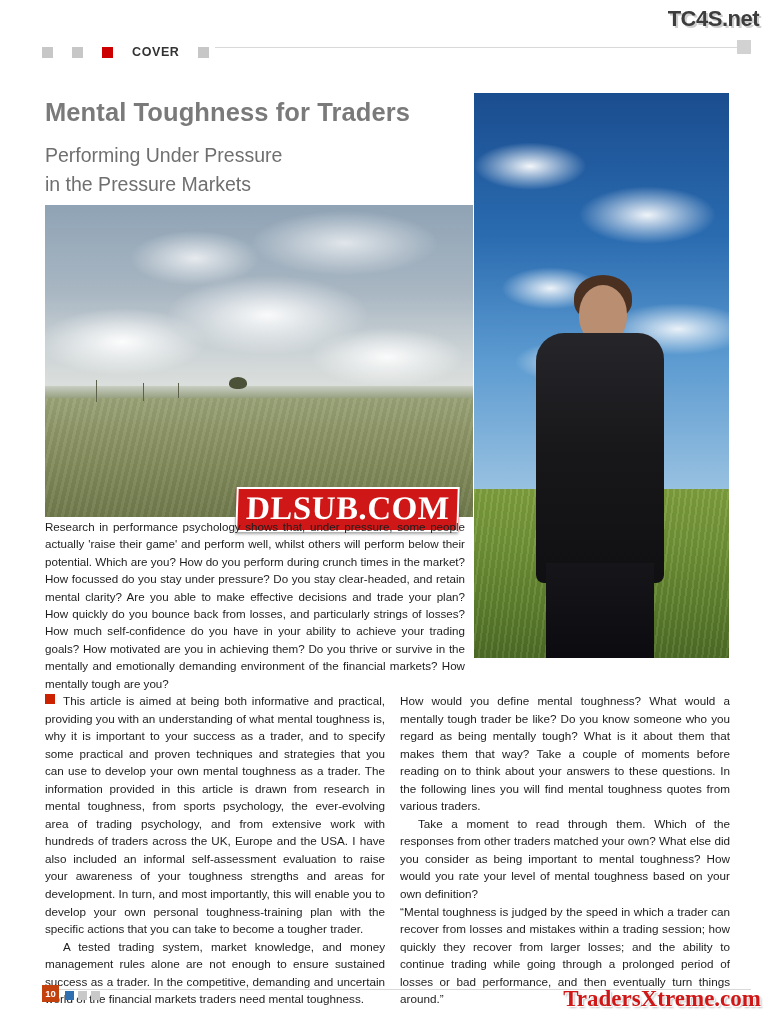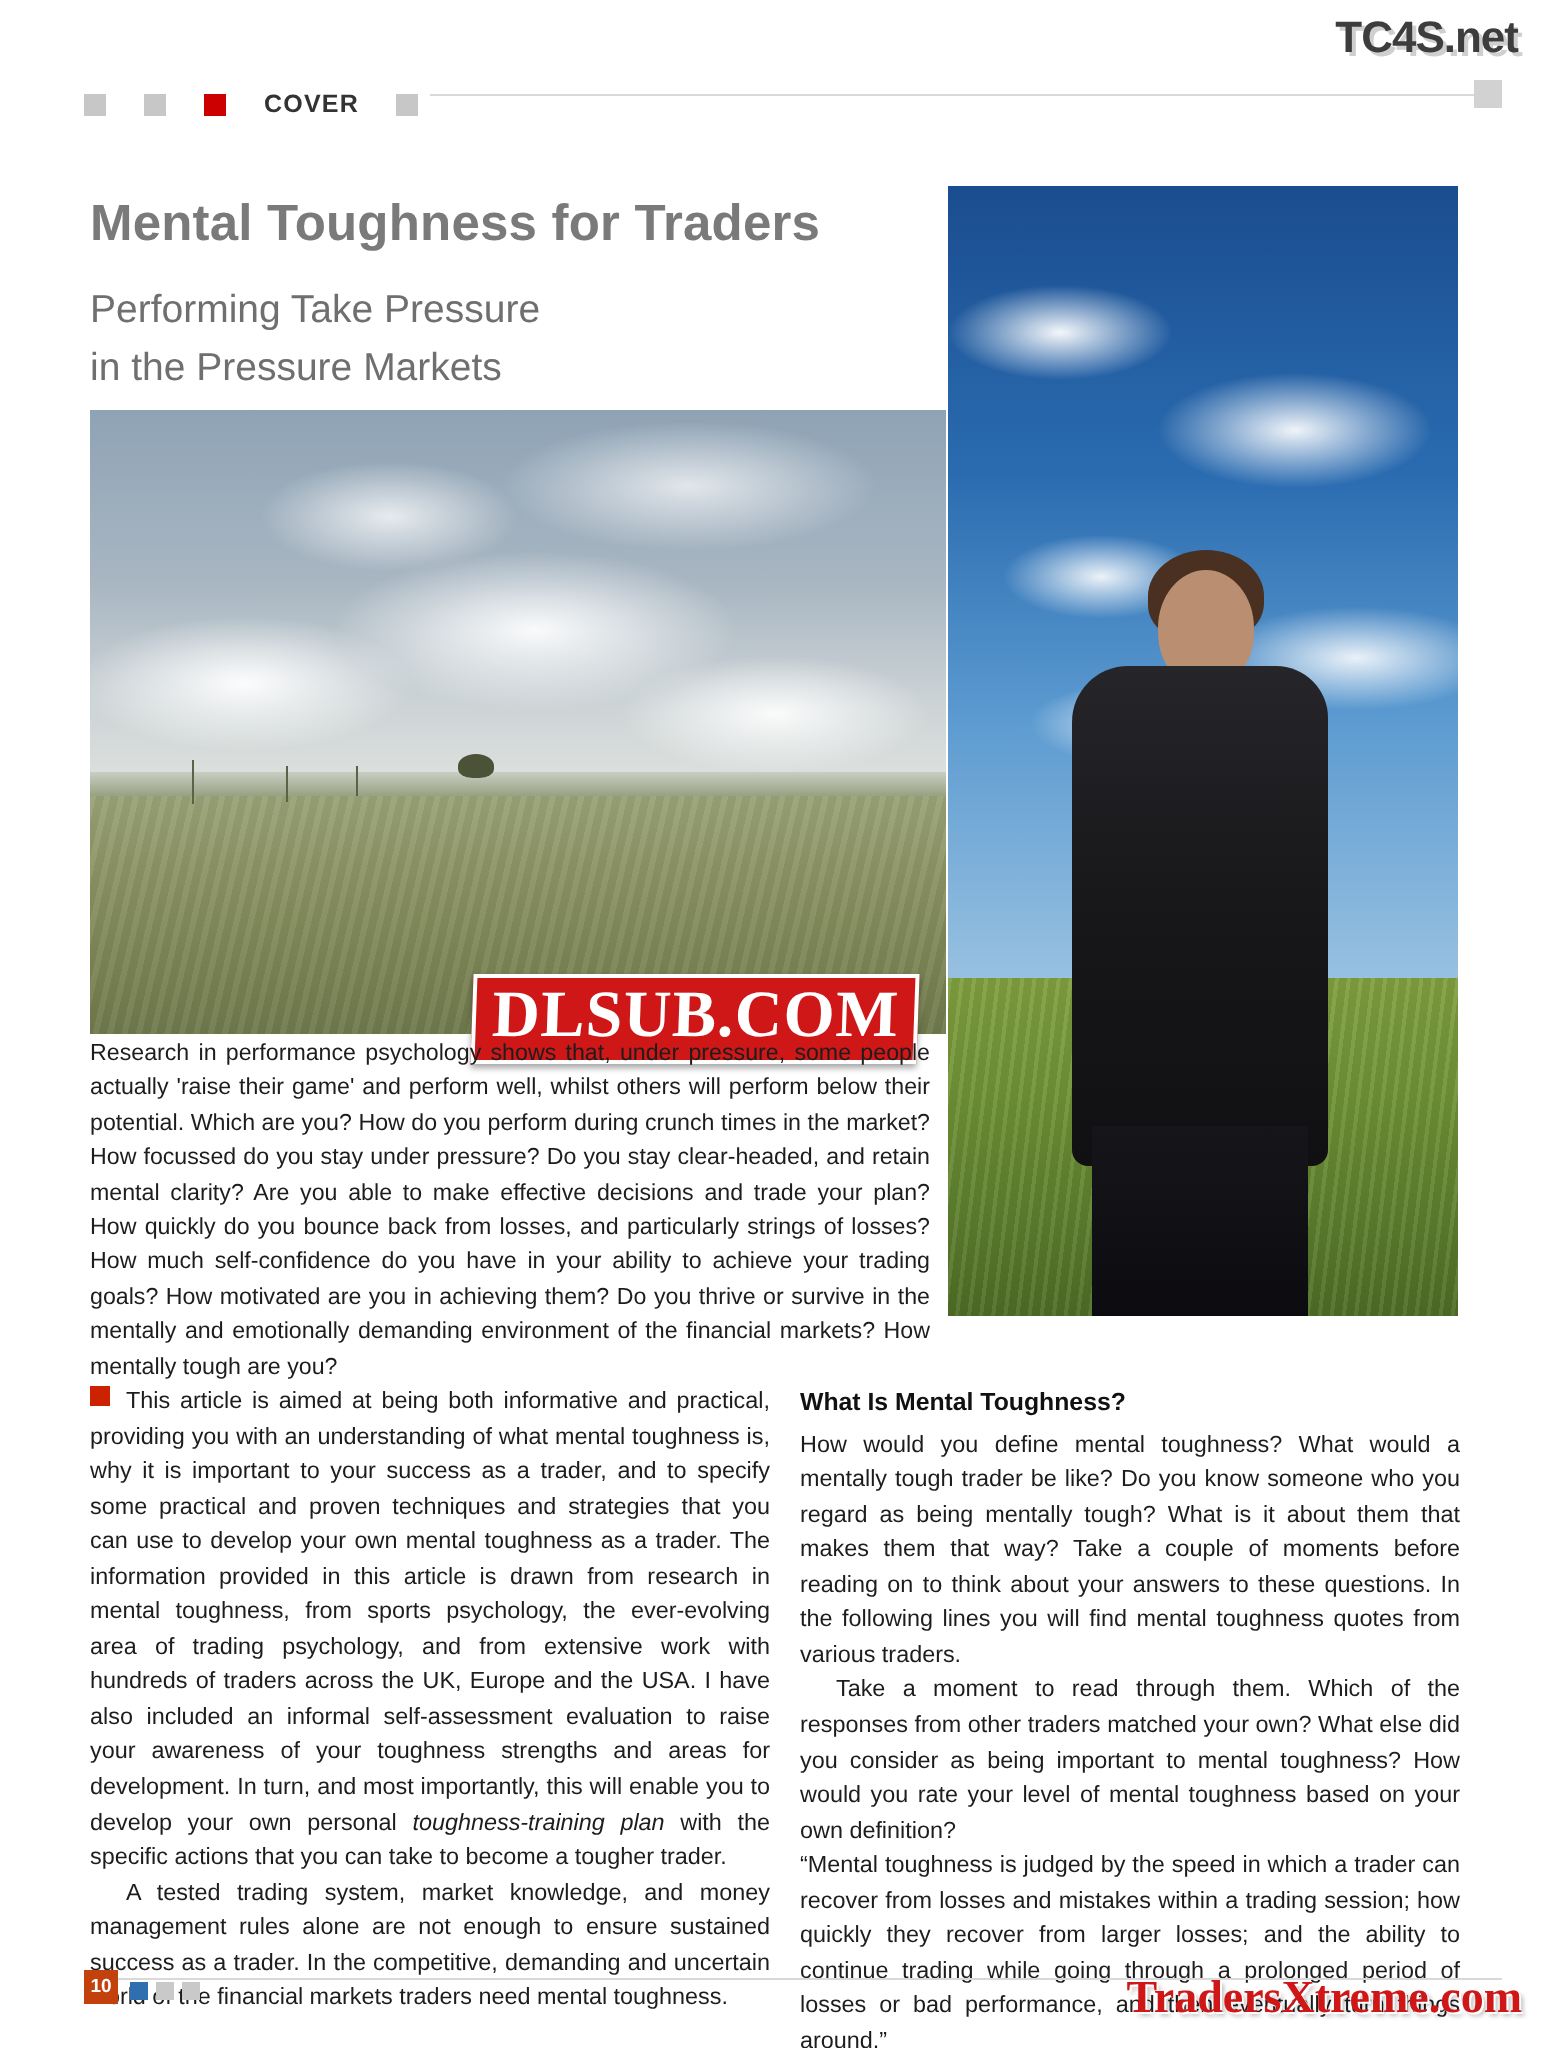--- a/index.html
+++ b/index.html
@@ -239,21 +239,21 @@
   .col-left p, .col-right p { margin: 0 0 0 0; }
   .indent { text-indent: 18px; }
   .gap { margin-top: 11px; }
   .bullet-red {
     display: inline-block;
     width: 10px; height: 10px;
     background: #cc2200;
     margin-right: 8px;
     vertical-align: 1px;
   }
-  .ital { font-style: italic; }
+  .ital { }
 
   
   .footer-rule {
     position: absolute;
     left: 42px;
     right: 22px;
     bottom: 34px;
     height: 1px;
     background: #d9d9d9;
   }
@@ -301,21 +301,21 @@
     <span class="sq gray"></span>
     <span class="sq gray"></span>
     <span class="sq red"></span>
     <span class="cover-label">COVER</span>
     <span class="sq gray"></span>
   </div>
   <div class="header-right-sq"></div>
 
   <div class="title-main">Mental Toughness for Traders</div>
   <div class="subtitle">
-    <div>Performing Take Pressure</div>
+    <div>Performing Under Pressure</div>
     <div>in the Pressure Markets</div>
   </div>
 
   <div class="photo-left">
     <div class="sky-l"></div>
     <div class="horizon-l"></div>
     <div class="field-l"></div>
     <div class="tree-l"></div>
     <div class="pole p1"></div>
     <div class="pole p2"></div>
@@ -334,21 +334,20 @@
   <div class="dlsub">DLSUB.COM</div>
 
   <div class="standfirst">Research in performance psychology shows that, under pressure, some people actually 'raise their game' and perform well, whilst others will perform below their potential. Which are you? How do you perform during crunch times in the market? How focussed do you stay under pressure? Do you stay clear-headed, and retain mental clarity? Are you able to make effective decisions and trade your plan? How quickly do you bounce back from losses, and particularly strings of losses? How much self-confidence do you have in your ability to achieve your trading goals? How motivated are you in achieving them? Do you thrive or survive in the mentally and emotionally demanding environment of the financial markets? How mentally tough are you?</div>
 
   <div class="col-left">
     <p><span class="bullet-red"></span><span>This article is aimed at being both informative and practical, providing you with an understanding of what mental toughness is, why it is important to your success as a trader, and to specify some practical and proven techniques and strategies that you can use to develop your own mental toughness as a trader. The information provided in this article is drawn from research in mental toughness, from sports psychology, the ever-evolving area of trading psychology, and from extensive work with hundreds of traders across the UK, Europe and the USA. I have also included an informal self-assessment evaluation to raise your awareness of your toughness strengths and areas for development. In turn, and most importantly, this will enable you to develop your own personal </span><span class="ital">toughness-training plan</span><span> with the specific actions that you can take to become a tougher trader.</span></p>
     <p class="indent">A tested trading system, market knowledge, and money management rules alone are not enough to ensure sustained success as a trader. In the competitive, demanding and uncertain world of the financial markets traders need mental toughness.</p>
   </div>
 
   <div class="col-right">
-    <h3>What Is Mental Toughness?</h3>
     <p>How would you define mental toughness? What would a mentally tough trader be like? Do you know someone who you regard as being mentally tough? What is it about them that makes them that way? Take a couple of moments before reading on to think about your answers to these questions. In the following lines you will find mental toughness quotes from various traders.</p>
     <p class="indent">Take a moment to read through them. Which of the responses from other traders matched your own? What else did you consider as being important to mental toughness? How would you rate your level of mental toughness based on your own definition?</p>
     <p class="gap">“Mental toughness is judged by the speed in which a trader can recover from losses and mistakes within a trading session; how quickly they recover from larger losses; and the ability to continue trading while going through a prolonged period of losses or bad performance, and then eventually turn things around.”</p>
   </div>
 
   <div class="footer-rule"></div>
   <div class="page-num">10</div>
   <div class="footer-sq fs1"></div>
   <div class="footer-sq fs2"></div>
   <div class="footer-sq fs3"></div>

